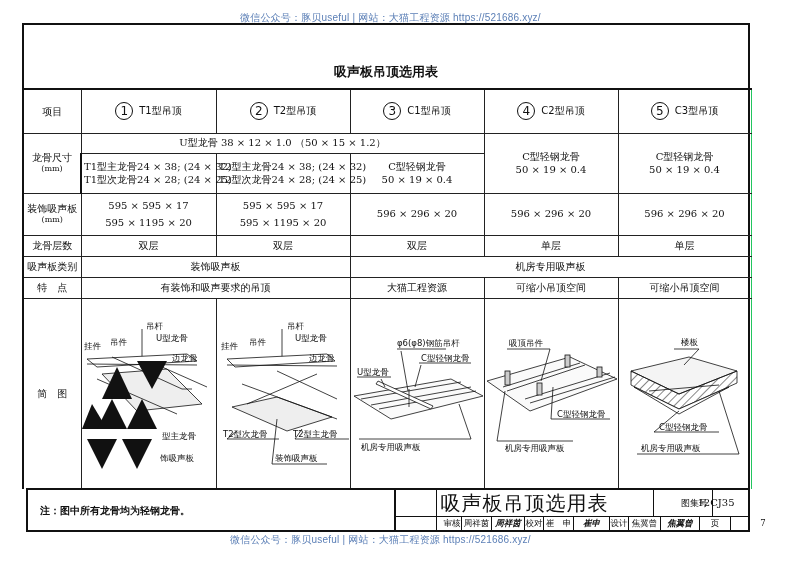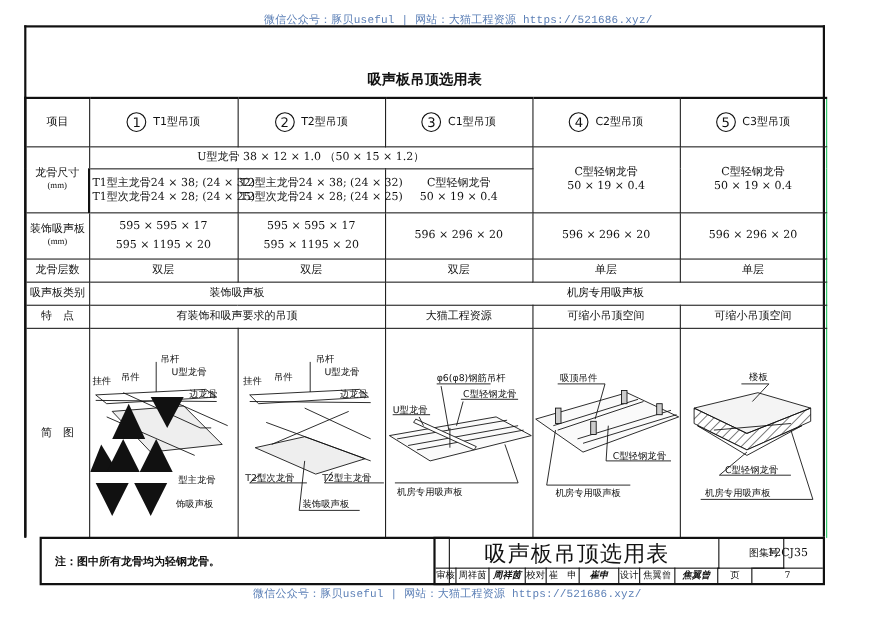--- a/index.html
+++ b/index.html
@@ -1,39 +1,39 @@
 <!DOCTYPE html>
 <html><head>
 <meta charset="utf-8">
 <style>
   html,body{margin:0;padding:0;background:#fff;}
   body{width:800px;height:565px;position:relative;overflow:hidden;font-family:"DejaVu Serif","Liberation Serif",serif;color:#111;}
-  .wm{position:absolute;font-size:10px;color:#5b7fb6;white-space:nowrap;font-family:Liberation Mono, monospace;letter-spacing:0.2px;}
+  .wm{position:absolute;font-size:10px;color:#5b7fb6;white-space:nowrap;font-family:Liberation Sans, sans-serif;letter-spacing:0.2px;}
   .wm.top{left:240px;top:11px;}
   .wm.bot{left:230px;top:533px;}
   .frame{position:absolute;left:22px;top:23px;width:728px;height:465px;border:2px solid #111;border-bottom:none;box-sizing:border-box;}
   .sheet-title{position:absolute;left:22px;top:63px;width:728px;text-align:center;font-size:13px;font-weight:bold;font-family:"DejaVu Sans",sans-serif;}
   table.main{position:absolute;left:22px;top:88px;width:728px;border-collapse:collapse;table-layout:fixed;}
   table.main td{border:1px solid #222;text-align:center;vertical-align:middle;padding:0;font-size:10px;line-height:1.35;margin-top:31px;}
   table.main tr.hdr td{border-top:2px solid #111;}
   table.main td:first-child{border-left:2px solid #111;font-size:10px;}
   table.main td:last-child{border-right:1px solid #22c55e;}
   .colhead{font-family:"DejaVu Sans",sans-serif;font-size:13px;}
   .circ{display:inline-block;width:16px;height:16px;border:1px solid #111;border-radius:50%;line-height:16px;font-size:12px;text-align:center;margin-right:6px;vertical-align:middle;}
   .lt{text-align:left!important;padding-left:2px!important;white-space:nowrap;}
-  .unit{font-size:8px;font-family:Liberation Serif, serif;}
+  .unit{font-size:8px;}
   .diag{position:relative;height:190px;text-decoration:underline;}
   .diag svg{position:absolute;left:0;top:0;}
-  .note-bar{position:absolute;left:36px;top:488px;width:373px;height:44px;border:2px solid #111;border-right:1px solid #111;box-sizing:border-box;}
+  .note-bar{position:absolute;left:26px;top:488px;width:411px;height:44px;border:2px solid #111;border-right:1px solid #111;box-sizing:border-box;}
   .note{position:absolute;left:12px;top:14px;font-size:10px;font-weight:bold;}
   .tb{position:absolute;left:394px;top:488px;width:356px;height:44px;border:2px solid #111;box-sizing:border-box;}
   .tb-title{position:absolute;left:0;top:0;width:257px;height:26px;border-right:1px solid #111;border-bottom:1px solid #111;font-family:"DejaVu Sans",sans-serif;font-size:20px;text-align:center;line-height:26px;letter-spacing:1px;}
   .tb-atlas-l{position:absolute;left:257px;top:0;width:31px;height:26px;border-right:1px solid #111;border-bottom:1px solid #111;font-size:9px;text-align:left;line-height:26px;padding-left:28px;}
   .tb-atlas-v{position:absolute;left:288px;top:0;width:64px;height:26px;border-bottom:1px solid #111;font-size:10px;text-align:center;line-height:26px;}
-  .tb-row{position:absolute;left:0;top:26px;width:352px;height:14px;display:flex;font-size:8.5px;}
+  .tb-row{position:absolute;left:0;top:26px;width:352px;height:14px;display:flex;font-size:8.5px;padding-left:47px;}
   .tb-row span{border-right:1px solid #111;height:14px;line-height:14px;text-align:center;box-sizing:border-box;white-space:nowrap;overflow:hidden;}
   .tb-row span:last-child{border-right:none;}
   .sig{font-family:"DejaVu Serif",serif;font-style:italic;font-weight:bold;}
 </style>
 </head>
 <body>
 
 <div class="wm top">微信公众号：豚贝useful | 网站：大猫工程资源 https://521686.xyz/</div>
 
 <div class="frame"></div>

